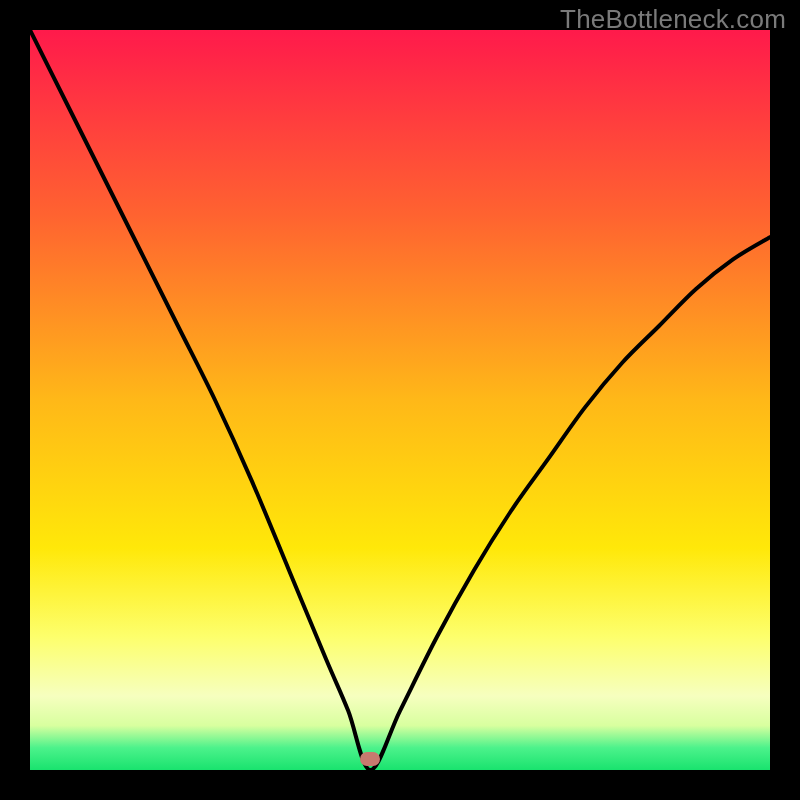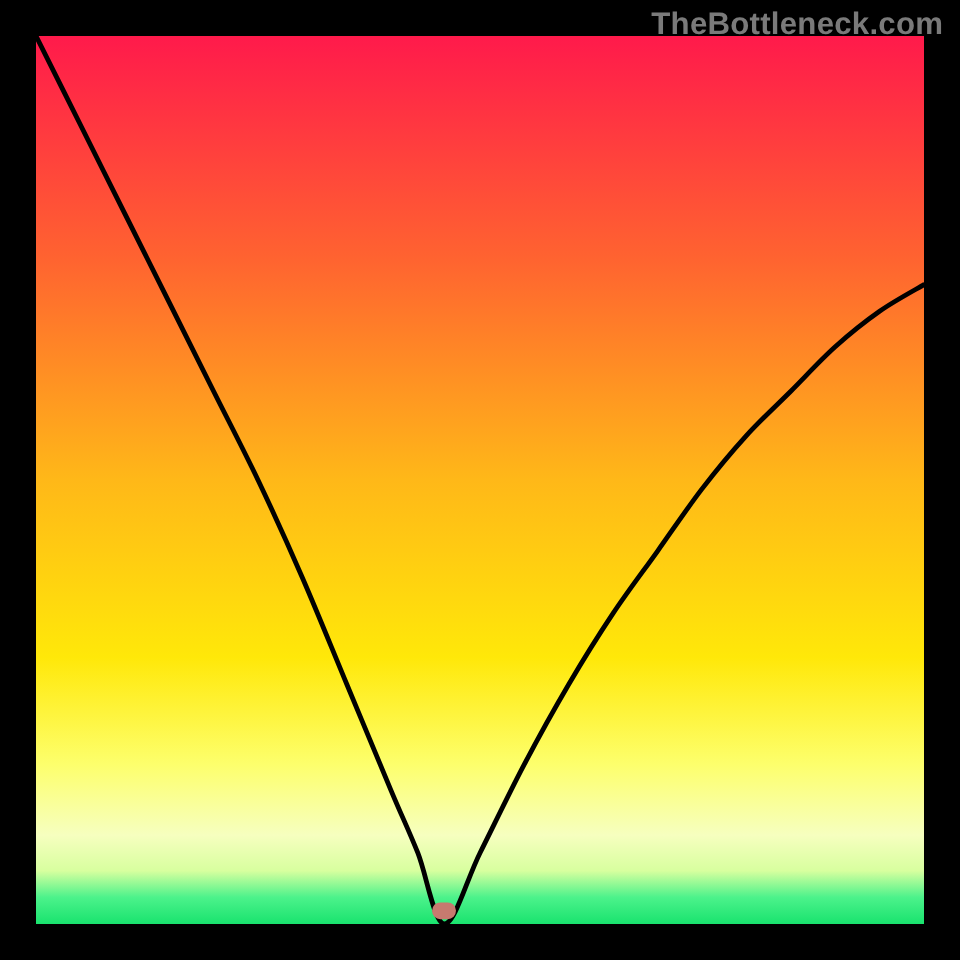--- a/index.html
+++ b/index.html
@@ -28,21 +28,21 @@
       #19e36e 100%
     );
   }
   .watermark {
     position: absolute;
     top: 4px;
     right: 14px;
     font-family: Arial, Helvetica, sans-serif;
     font-size: 26px;
     color: #7a7a7a;
-    font-weight: 700;
+    font-weight: 400;
     letter-spacing: 0.2px;
   }
   svg.curve {
     position: absolute;
     left: 0;
     top: 0;
     width: 740px;
     height: 740px;
   }
   .apex-dot {

